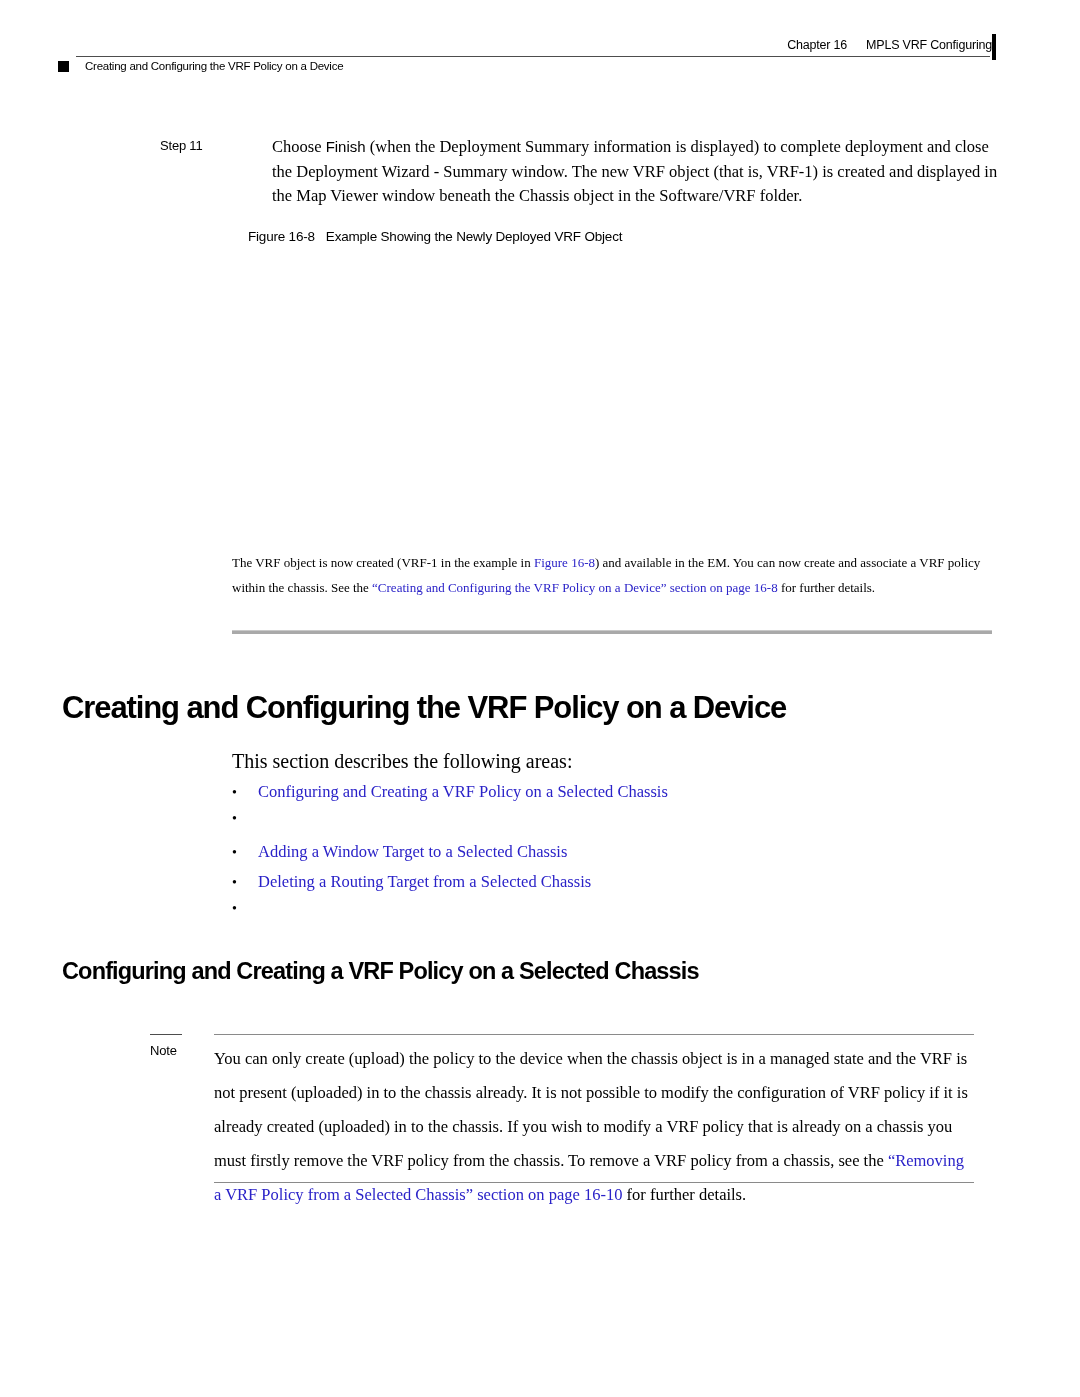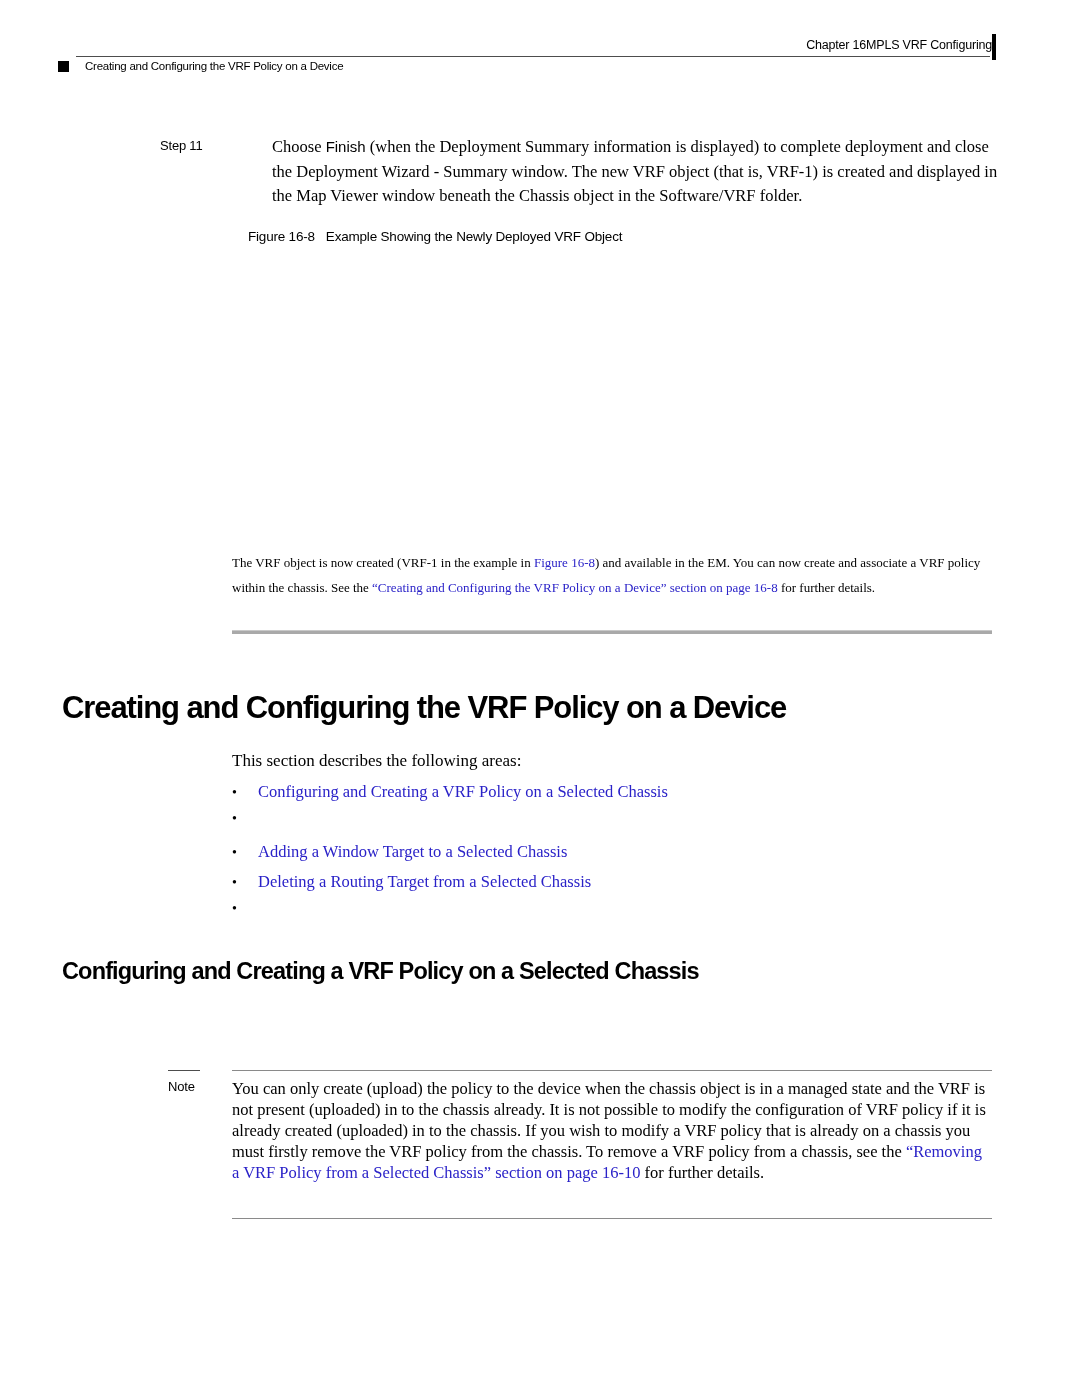--- a/index.html
+++ b/index.html
@@ -35,21 +35,21 @@
   .header-right {
     position: absolute;
     right: 88px;
     top: 38px;
     font-family: "Liberation Sans", "DejaVu Sans", sans-serif;
     font-size: 12.5px;
     letter-spacing: -0.2px;
     white-space: nowrap;
     color: #000;
   }
-  .header-right .ch-num { margin-right: 0; }
+  .header-right .ch-num { margin-right: 19px; }
   .header-rule {
     position: absolute;
     left: 76px;
     right: 90px;
     top: 56px;
     height: 1px;
     background: #4d4d4d;
   }
   .header-tab {
     position: absolute;
@@ -178,21 +178,21 @@
     font-weight: bold;
     letter-spacing: -0.85px;
     white-space: nowrap;
     color: #000;
   }
 
   .intro-line {
     position: absolute;
     left: 232px;
     top: 749px;
-    font-size: 17px;
+    font-size: 20px;
     line-height: 24px;
   }
 
   .bullet-list {
     position: absolute;
     left: 232px;
     top: 782px;
     width: 760px;
   }
   .bullet-item {
@@ -209,24 +209,23 @@
     color: #000;
   }
   .bullet-link {
     color: #2a22c8;
     white-space: nowrap;
   }
 
   
   .note {
     position: absolute;
-    left: 168px;
+    left: 150px;
     top: 1034px;
     width: 824px;
-    margin-top: 36px;
   }
   .note-rule-short {
     position: absolute;
     left: 0;
     top: 0;
     width: 32px;
     height: 1px;
     background: #4d4d4d;
   }
   .note-rule-long {
@@ -242,21 +241,21 @@
     left: 0;
     top: 9px;
     font-family: "Liberation Sans", "DejaVu Sans", sans-serif;
     font-size: 13px;
     letter-spacing: -0.2px;
   }
   .note-body {
     margin-left: 64px;
     padding-top: 8px;
     font-size: 16.5px;
-    line-height: 21px;
+    line-height: 34px;
   }
   .note-rule-bottom {
     position: absolute;
     left: 64px;
     top: 148px;
     right: 0;
     height: 1px;
     background: #8a8a8a;
   }
 

